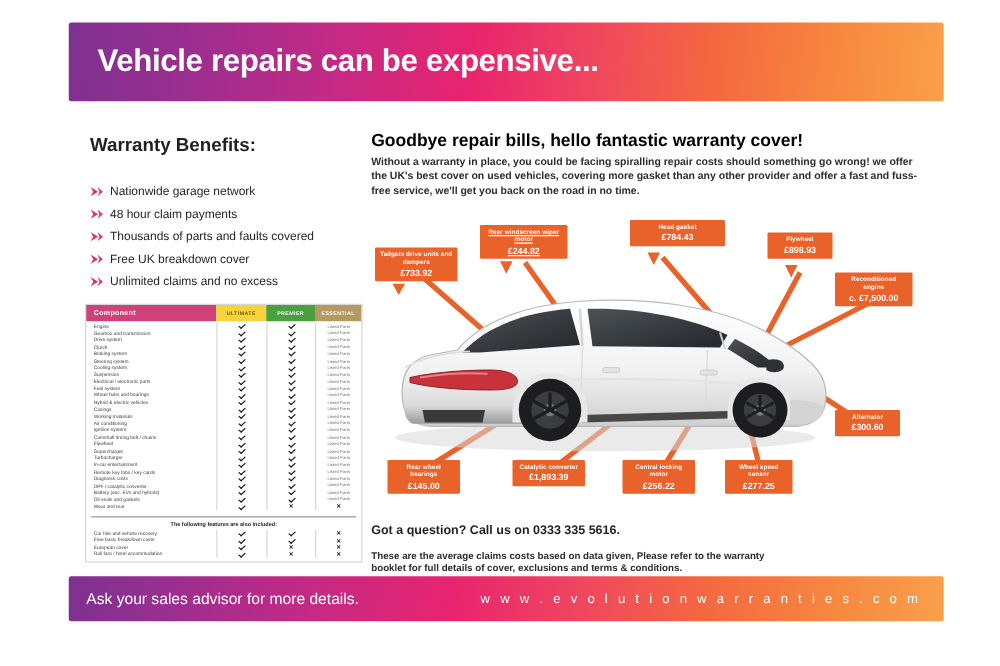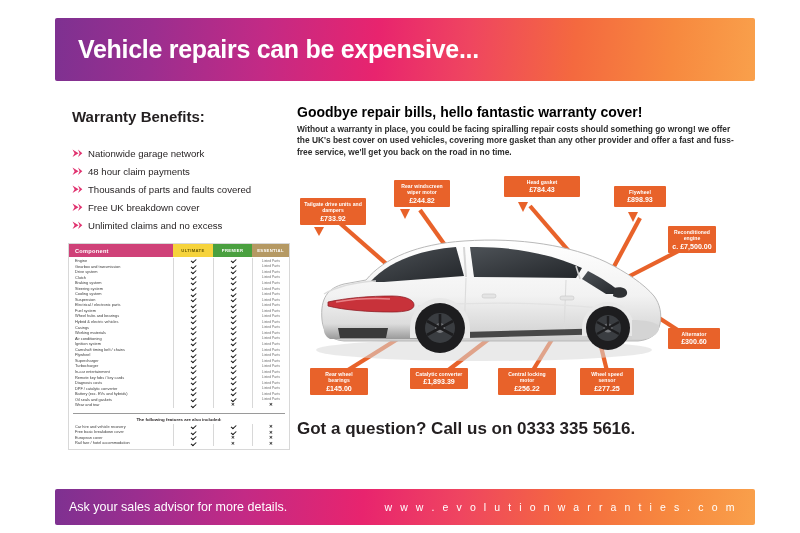--- a/index.html
+++ b/index.html
@@ -42,21 +42,21 @@
     font-size: 25px;
     font-weight: bold;
     color: #ffffff;
     letter-spacing: -0.3px;
     white-space: nowrap;
   }
 
   
   .footer-band {
     position: absolute;
-    left: 55px; top: 489px;
+    left: 55px; top: 461px;
     width: 700px; height: 36px;
     background: linear-gradient(95deg,
        #7e3191 0%, #9b2e8f 12%, #c32a85 27%,
        #e8246e 44%, #ef4560 58%, #f4693f 73%,
        #f7893f 88%, #f9a04b 100%);
     border-radius: 2px;
   }
   .footer-left {
     position: absolute;
     left: 14px; top: 11px;
@@ -230,21 +230,21 @@
     width: 446px;
     font-size: 8.4px;
     font-weight: bold;
     line-height: 11.4px;
     color: #2d2d2d;
   }
 
   .cta-head {
     position: absolute;
     left: 297px; top: 419px;
-    font-size: 17px;
+    font-size: 10px;
     font-weight: bold;
     color: #231f20;
     white-space: nowrap;
   }
   .cta-body {
     position: absolute;
     left: 297px; top: 440px;
     width: 330px;
     font-size: 7.8px;
     font-weight: bold;
@@ -840,39 +840,39 @@
         <path d="M318,88 C330,88 342,90 345,94 C346,100 340,106 330,107 L318,107 Z" fill="#d4d4d4"></path>
       </g>
     </svg>
 
     <div class="callout" style="left:8px;  top:28px; width:66px;">
       <span class="co-name">Tailgate drive units and dampers</span>
       <span class="co-price">£733.92</span>
     </div>
     <div class="tail" style="left:22px; top:57px; border-left:5px solid transparent; border-right:5px solid transparent; border-top:9px solid #e8622a;"></div>
 
-    <div class="callout" style="left:102px; top:10px; width:56px;">
+    <div class="callout" style="left:92px; top:10px; width:70px;text-decoration:underline;">
       <span class="co-name">Rear windscreen wiper motor</span>
       <span class="co-price">£244.82</span>
     </div>
     <div class="tail" style="left:108px; top:39px; border-left:5px solid transparent; border-right:5px solid transparent; border-top:10px solid #e8622a;"></div>
 
     <div class="callout" style="left:212px; top:6px; width:76px;">
       <span class="co-name">Head gasket</span>
       <span class="co-price">£784.43</span>
     </div>
     <div class="tail" style="left:226px; top:32px; border-left:5px solid transparent; border-right:5px solid transparent; border-top:10px solid #e8622a;"></div>
 
     <div class="callout" style="left:322px; top:16px; width:52px;">
       <span class="co-name">Flywheel</span>
       <span class="co-price">£898.93</span>
     </div>
     <div class="tail" style="left:336px; top:42px; border-left:5px solid transparent; border-right:5px solid transparent; border-top:10px solid #e8622a;"></div>
 
-    <div class="callout" style="left:376px; top:48px; width:48px;margin-top:8px;">
+    <div class="callout" style="left:376px; top:48px; width:62px;">
       <span class="co-name">Reconditioned engine</span>
       <span class="co-price">c. £7,500.00</span>
     </div>
 
     <div class="callout" style="left:376px; top:158px; width:52px;">
       <span class="co-name">Alternator</span>
       <span class="co-price">£300.60</span>
     </div>
 
     <div class="callout" style="left:288px; top:198px; width:54px;">
@@ -890,19 +890,20 @@
       <span class="co-price">£1,893.39</span>
     </div>
 
     <div class="callout" style="left:18px; top:198px; width:58px;">
       <span class="co-name">Rear wheel bearings</span>
       <span class="co-price">£145.00</span>
     </div>
   </div>
 
   <div class="cta-head">Got a question? Call us on 0333 335 5616.</div>
+  <div class="cta-body">These are the average claims costs based on data given, Please refer to the warranty booklet for full details of cover, exclusions and terms &amp; conditions.</div>
 
   <div class="footer-band">
     <div class="footer-left">Ask your sales advisor for more details.</div>
     <div class="footer-right">w w w . e v o l u t i o n w a r r a n t i e s . c o m</div>
   </div>
 
 </div>
 
 </body></html>

